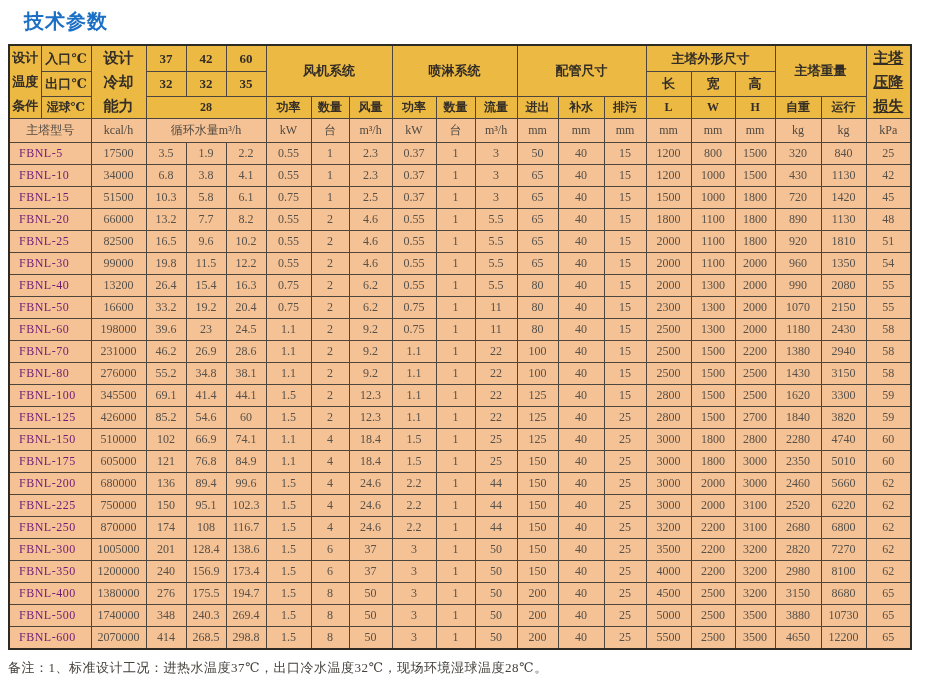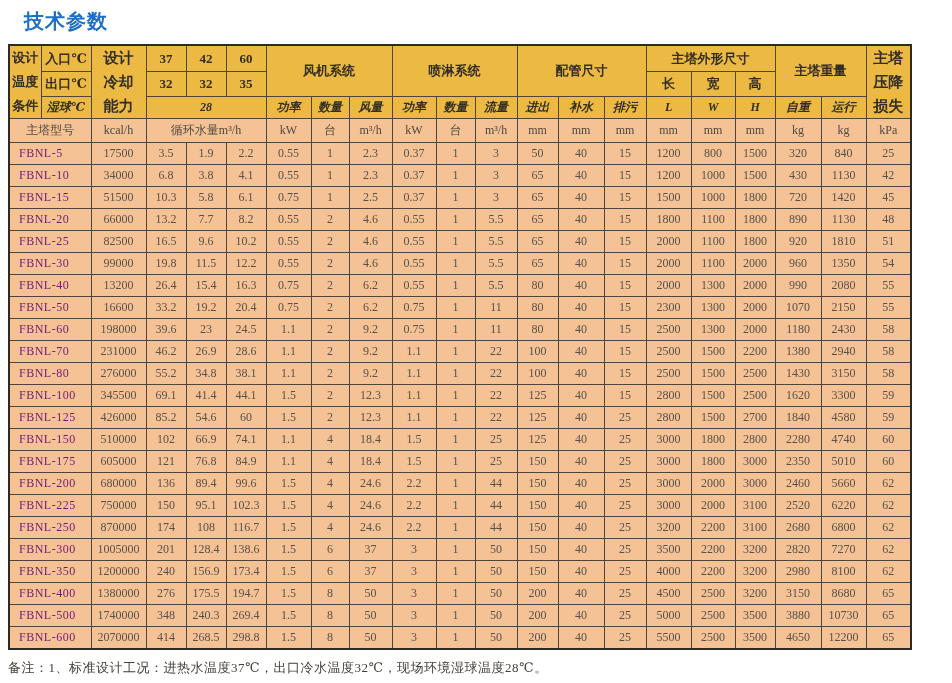--- a/index.html
+++ b/index.html
@@ -17,30 +17,30 @@
     border-collapse:collapse;table-layout:fixed;width:902px;
     border:2px solid #2e2a24;
   }
   table.spec td{
     border:1px solid #4e463c;text-align:center;vertical-align:middle;
     padding:0;overflow:hidden;white-space:nowrap;
   }
   tr.h td{background:#ecba43;font-weight:bold;font-size:13px;color:#332d26;}
   tr.h1 td{height:25px;}
   tr.h2 td{height:23px;text-align:center;}
-  tr.h3 td{height:21px;font-size:12px;font-style:italic;}
+  tr.h3 td{height:21px;font-size:12px;}
   tr.u td{background:#f5c295;font-weight:normal;font-size:12px;color:#4e4840;height:23px;}
   tbody td{background:#f5c295;font-size:12px;color:#57514a;height:21px;}
   tbody td.model{text-align:left;padding-left:9px;letter-spacing:0.5px;color:#701a75;}
   td.small{font-size:12px;}
   
   td .v{display:inline-block;width:2.15em;white-space:normal;word-break:break-all;}
   td.c-dtc .v{font-size:13px;line-height:1.85;}
   td.c-dcc .v{font-size:15px;line-height:1.6;}
-  td.c-pd  .v{font-size:15px;line-height:1.6;}
+  td.c-pd  .v{font-size:15px;line-height:1.6;text-decoration:underline;}
   .note{
     margin:9px 0 15px 0;font-size:13px;color:#44403a;letter-spacing:0.5px;
   }
 </style>
 </head>
 <body>
 
 <div class="page">
   <div class="title">技术参数</div>
 
@@ -408,21 +408,21 @@
           <td>1.1</td>
           <td>1</td>
           <td>22</td>
           <td>125</td>
           <td>40</td>
           <td>25</td>
           <td>2800</td>
           <td>1500</td>
           <td>2700</td>
           <td>1840</td>
-          <td>4580</td>
+          <td>3820</td>
           <td>59</td>
         </tr>
         <tr>
           <td colspan="2" class="model">FBNL-150</td>
           <td>510000</td>
           <td>102</td>
           <td>66.9</td>
           <td>74.1</td>
           <td>1.1</td>
           <td>4</td>

